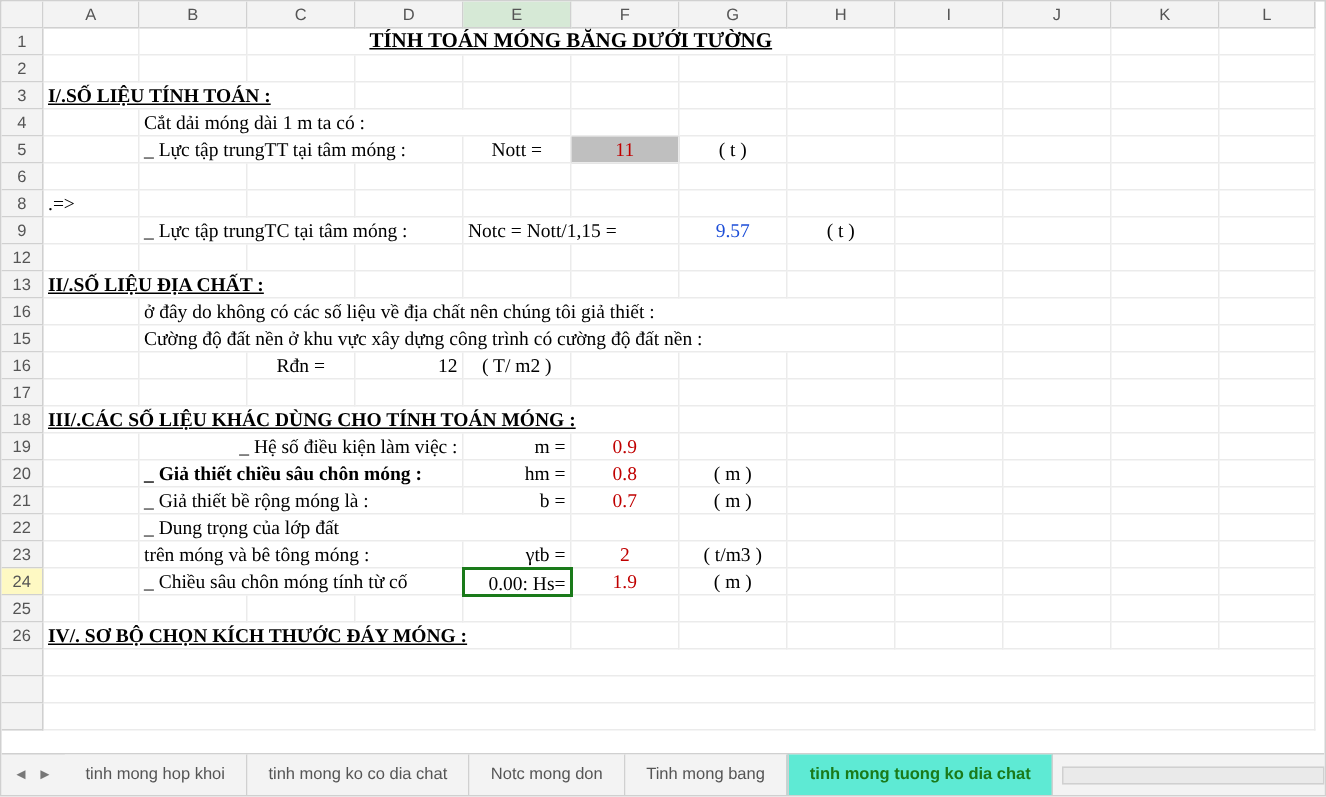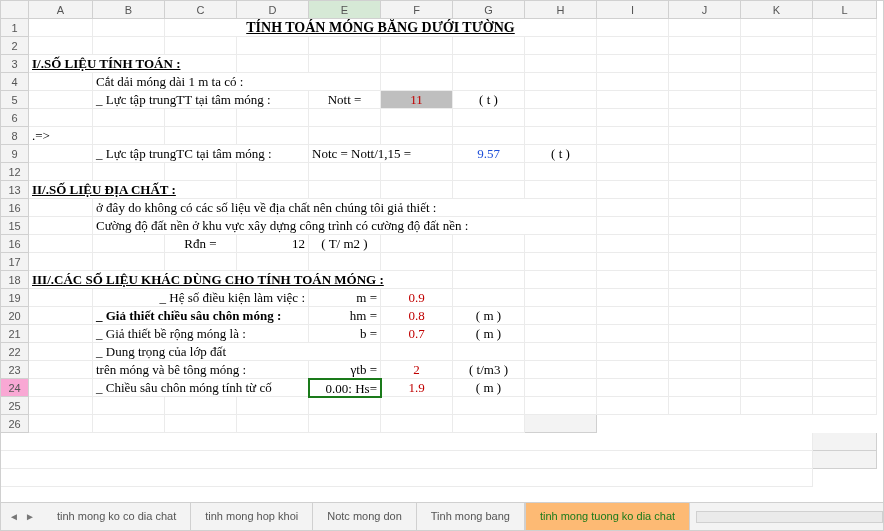--- a/index.html
+++ b/index.html
@@ -23,21 +23,21 @@
     background: #f3f3f3;
     border-right: 1px solid #d0d0d0;
     border-bottom: 1px solid #d0d0d0;
     text-align: center;
     font-family: Arial, sans-serif;
     font-size: 11px;
     color: #555;
     line-height: 18px;
   }
   .colhead.sel { background: #d6e9d6; }
-  .rowhead.sel { background: #f9a8d4; }
+  .rowhead.sel { background: #fef9c3; }
   .corner {
     background: #f3f3f3;
     border-right: 1px solid #d0d0d0;
     border-bottom: 1px solid #d0d0d0;
   }
   .cell {
     border-right: 1px solid #ebebeb;
     border-bottom: 1px solid #ebebeb;
     padding: 0 3px;
     line-height: 18px;
@@ -99,23 +99,23 @@
   .tab {
     padding: 4px 14px;
     border-right: 1px solid #d0d0d0;
     background: #f3f3f3;
     color: #555;
     cursor: pointer;
     white-space: nowrap;
     line-height: 20px;
   }
   .tab.active {
-    background: #fdba74;
+    background: #5eead4;
     color: #1a7a1a;
-    font-weight: normal;
+    font-weight: bold;
     border-top: 1px solid #d0d0d0;
     border-left: 1px solid #d0d0d0;
   }
   .scrollbar-h {
     flex: 1;
     margin-left: 6px;
     display: flex;
     align-items: center;
   }
   .scrollbar-h .track {
@@ -403,20 +403,21 @@
     <div class="cell"></div>
     <div class="cell"></div>
     <div class="cell"></div>
     <div class="cell"></div>
     <div class="cell"></div>
     <div class="cell"></div>
     <div class="cell"></div>
     <div class="cell"></div>
 
   <div class="rowhead">26</div>
+  <div class="cell sechead" style="grid-column: span 5;">IV/. SƠ BỘ CHỌN KÍCH THƯỚC ĐÁY MÓNG :</div>
   <div class="cell"></div>
     <div class="cell"></div>
     <div class="cell"></div>
     <div class="cell"></div>
     <div class="cell"></div>
     <div class="cell"></div>
     <div class="cell"></div>
 
   <div class="rowhead"></div>
   <div class="cell" style="grid-column: span 12;"></div>
@@ -425,22 +426,22 @@
   <div class="rowhead"></div>
   <div class="cell" style="grid-column: span 12;"></div>
 </div>
 
 <div class="tabbar">
   <div class="tab-nav">
     <span>◄</span>
     <span>►</span>
   </div>
   <div class="tabs">
+    <div class="tab">tinh mong hop khoi</div>
     <div class="tab">tinh mong ko co dia chat</div>
-    <div class="tab">tinh mong hop khoi</div>
     <div class="tab">Notc mong don</div>
     <div class="tab">Tinh mong bang</div>
     <div class="tab active">tinh mong tuong ko dia chat</div>
   </div>
   <div class="scrollbar-h">
     <div class="track"></div>
   </div>
 </div>
 
 </body></html>

